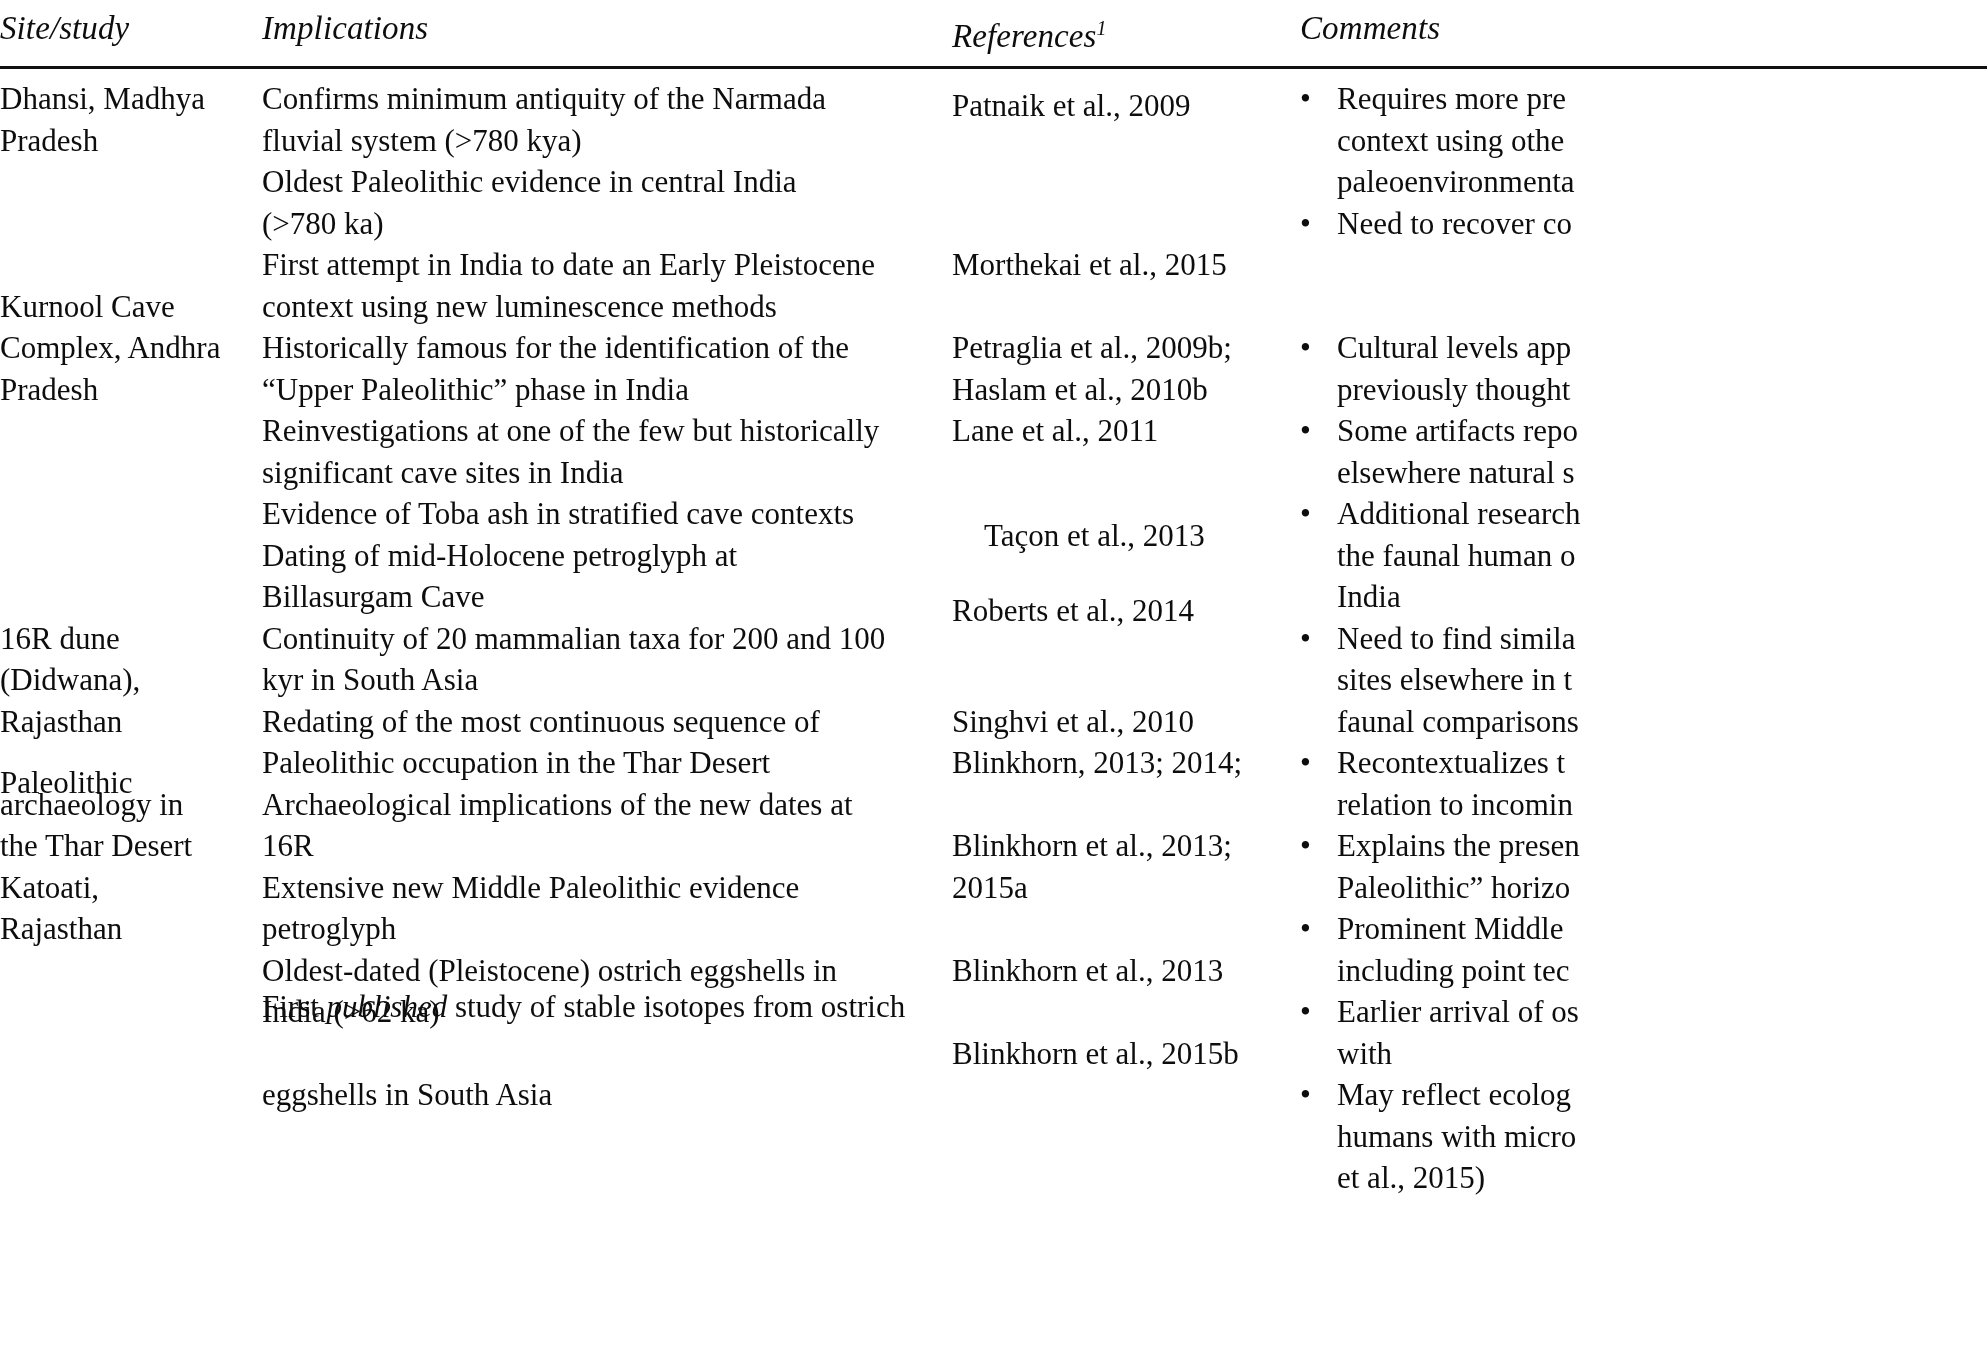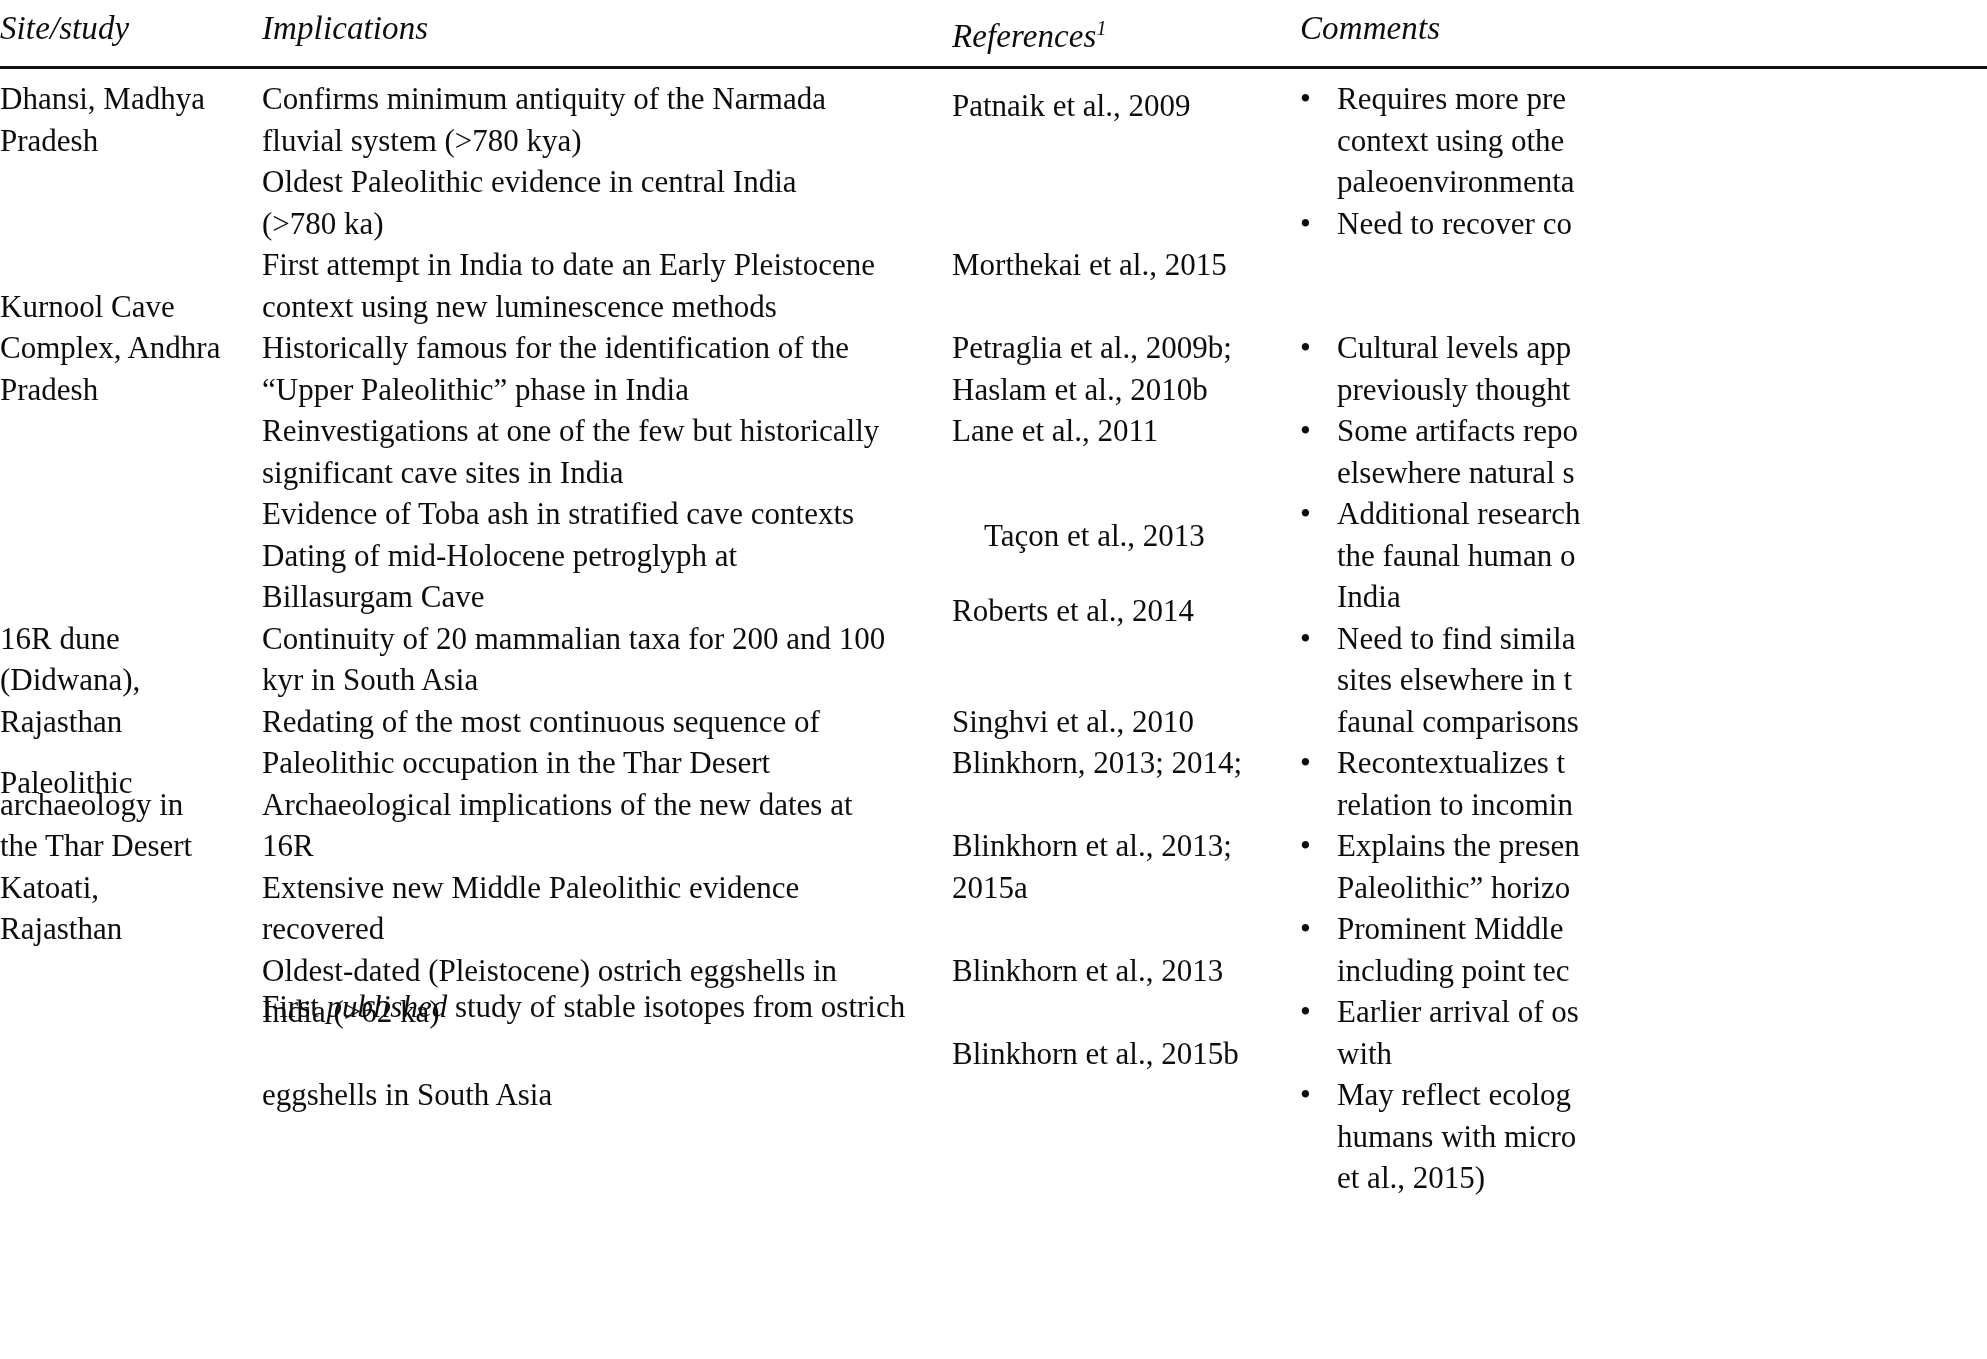--- a/index.html
+++ b/index.html
@@ -163,21 +163,21 @@
         <div class="ln" style="top: 415px;">Evidence of Toba ash in stratified cave contexts</div>
         <div class="ln" style="top: 456.5px;">Dating of mid-Holocene petroglyph at</div>
         <div class="ln" style="top: 498px;">Billasurgam Cave</div>
         <div class="ln" style="top: 539.5px;">Continuity of 20 mammalian taxa for 200 and 100</div>
         <div class="ln" style="top: 581px;">kyr in South Asia</div>
         <div class="ln" style="top: 622.5px;">Redating of the most continuous sequence of</div>
         <div class="ln" style="top: 664px;">Paleolithic occupation in the Thar Desert</div>
         <div class="ln" style="top: 705.5px;">Archaeological implications of the new dates at</div>
         <div class="ln" style="top: 747px;">16R</div>
         <div class="ln" style="top: 788.5px;">Extensive new Middle Paleolithic evidence</div>
-        <div class="ln" style="top: 830px;">recovered</div>
+        <div class="ln" style="top: 830px;">petroglyph</div>
         <div class="ln" style="top: 871.5px; font-family: Liberation Serif, serif;">Oldest-dated (Pleistocene) ostrich eggshells in</div>
         <div class="ln" style="top: 913px;">India (&gt;62 ka)</div>
         <div class="ln" style="top: 908px;">First <em class="it">published</em> study of stable isotopes from ostrich</div>
         <div class="ln" style="top: 996px;">eggshells in South Asia</div>
       </div>
     <div class="col col-refs" id="col-refs">
         <div class="ln" style="top: 7px;">Patnaik et al., 2009</div>
         <div class="ln" style="top: 166px;">Morthekai et al., 2015</div>
         <div class="ln" style="top: 249px;">Petraglia et al., 2009b;</div>
         <div class="ln" style="top: 290.5px;">Haslam et al., 2010b</div>

